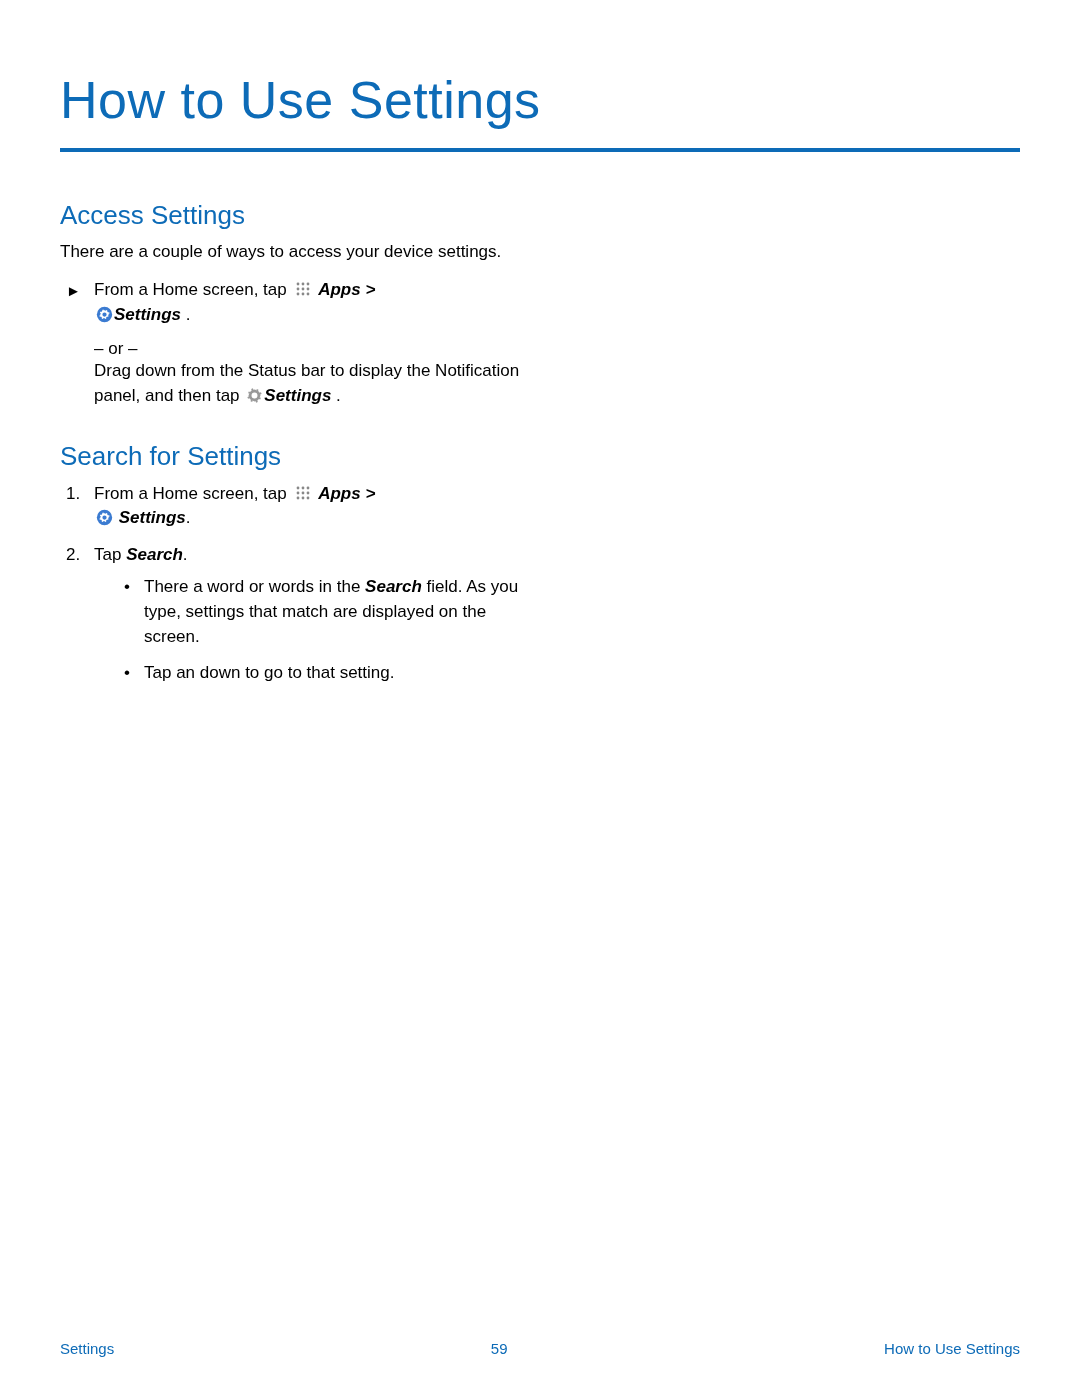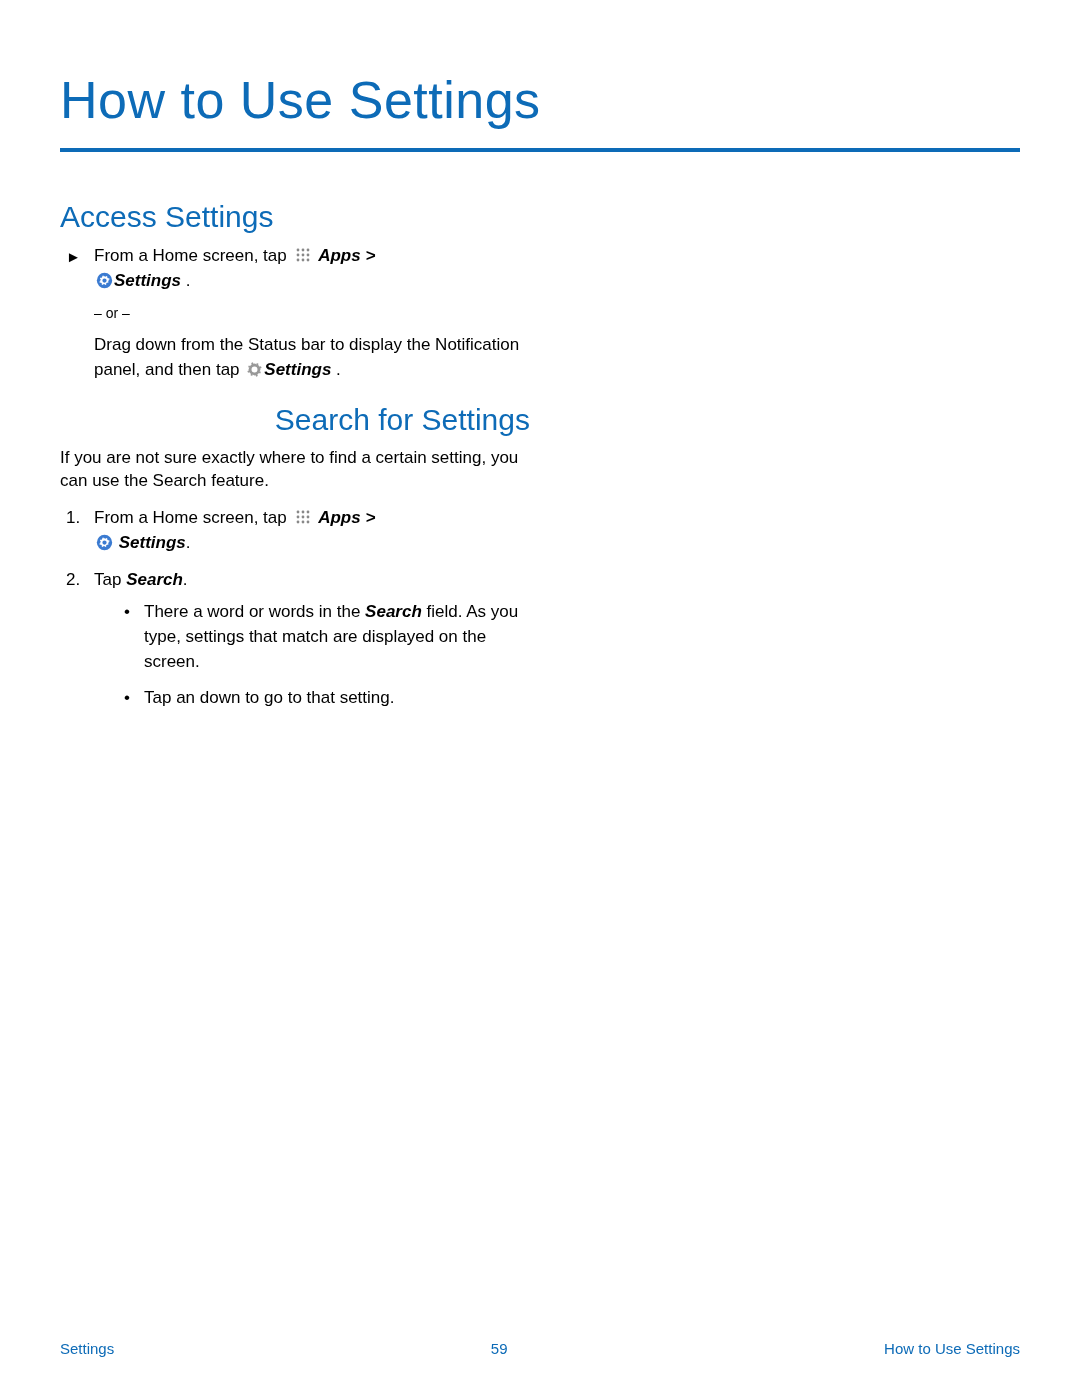--- a/index.html
+++ b/index.html
@@ -21,25 +21,25 @@
   .title-underline {
     border: none;
     border-top: 4px solid #0d6bb7;
     margin-bottom: 48px;
   }
   .content-col {
     width: 470px;
   }
   .section-heading {
     color: #0d6bb7;
-    font-size: 30px;
+    font-size: 26px;
     font-weight: 400;
     margin-bottom: 10px;
   }
-  .section-heading.second { margin-top: 20px; text-align: right; }
+  .section-heading.second { margin-top: 32px; }
   .body-text {
     font-size: 17px;
     color: #000;
     line-height: 1.35;
     margin-bottom: 14px;
   }
   .indent-block {
     padding-left: 34px;
     margin-bottom: 12px;
     font-size: 17px;
@@ -48,22 +48,22 @@
   }
   .play-bullet {
     position: absolute;
     left: 6px;
     top: 2px;
     font-size: 15px;
     color: #000;
   }
   .or-line {
     padding-left: 34px;
-    font-size: 14px;
-    margin-bottom: 12px;
+    font-size: 17px;
+    margin-bottom: 0;
   }
   .drag-line {
     padding-left: 34px;
     font-size: 17px;
     line-height: 1.45;
     margin-bottom: 20px;
   }
   .ol-list { list-style: none; padding-left: 0; margin-top: 2px; }
   .ol-item {
     position: relative;
@@ -125,20 +125,21 @@
 </style>
 </head>
 <body>
 
 <h1 class="page-title">How to Use Settings</h1>
 <hr class="title-underline">
 
 <div class="content-col">
 
   <h2 class="section-heading">Access Settings</h2>
+  <p class="body-text">There are a couple of ways to access your device settings.</p>
 
   <div class="indent-block">
     <span class="play-bullet">►</span>
     <span>From a Home screen, tap </span>
     <span class="icon-apps">
       <svg viewBox="0 0 16 16">
           <g fill="#888">
             <circle cx="3" cy="3" r="1.4"></circle>
             <circle cx="8" cy="3" r="1.4"></circle>
             <circle cx="13" cy="3" r="1.4"></circle>
@@ -165,21 +166,20 @@
   <div class="drag-line">
     <span>Drag down from the Status bar to display the Notification panel, and then tap </span>
     <span class="icon-gear-plain">
       <svg viewBox="0 0 20 20">
           <path fill="#999" d="M10 3a7 7 0 0 0-1.4.14l-.42-1.54-2.1.84.56 1.54A7 7 0 0 0 4.82 5.8l-1.54-.56-.84 2.1 1.54.42A7 7 0 0 0 3 10a7 7 0 0 0 .14 1.4l-1.54.42.84 2.1 1.54-.56a7 7 0 0 0 1.82 1.82l-.56 1.54 2.1.84.42-1.54A7 7 0 0 0 10 17a7 7 0 0 0 1.4-.14l.42 1.54 2.1-.84-.56-1.54a7 7 0 0 0 1.82-1.82l1.54.56.84-2.1-1.54-.42A7 7 0 0 0 17 10a7 7 0 0 0-.14-1.4l1.54-.42-.84-2.1-1.54.56a7 7 0 0 0-1.82-1.82l.56-1.54-2.1-.84-.42 1.54A7 7 0 0 0 10 3zm0 3.5A3.5 3.5 0 1 1 6.5 10 3.5 3.5 0 0 1 10 6.5z"></path>
         </svg>
     </span><b>Settings</b><span> .</span>
   </div>
 
   <h2 class="section-heading second">Search for Settings</h2>
-  <p class="body-text">If you are not sure exactly where to find a certain setting, you can use the Search feature.</p>
 
   <ol class="ol-list">
     <li class="ol-item">
       <span class="ol-marker">1.</span>
       <span>From a Home screen, tap </span>
       <span class="icon-apps">
         <svg viewBox="0 0 16 16">
             <g fill="#888">
               <circle cx="3" cy="3" r="1.4"></circle>
               <circle cx="8" cy="3" r="1.4"></circle>

